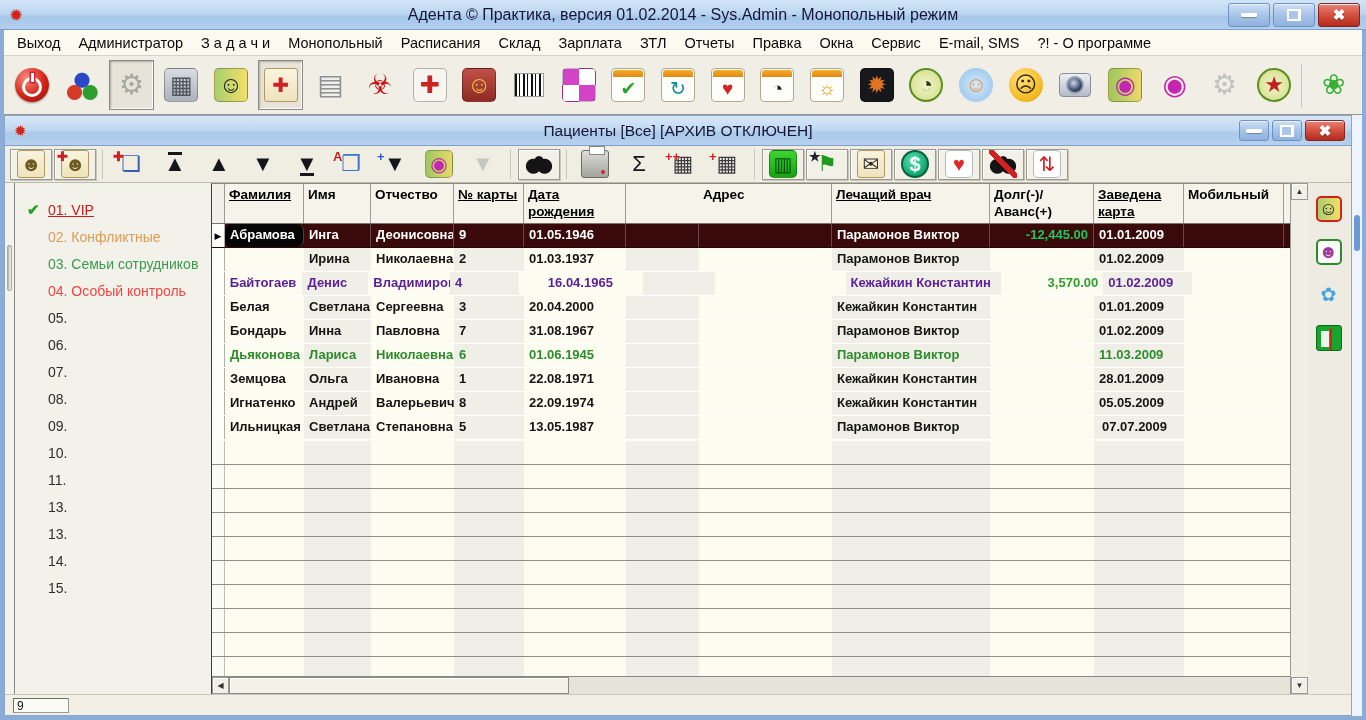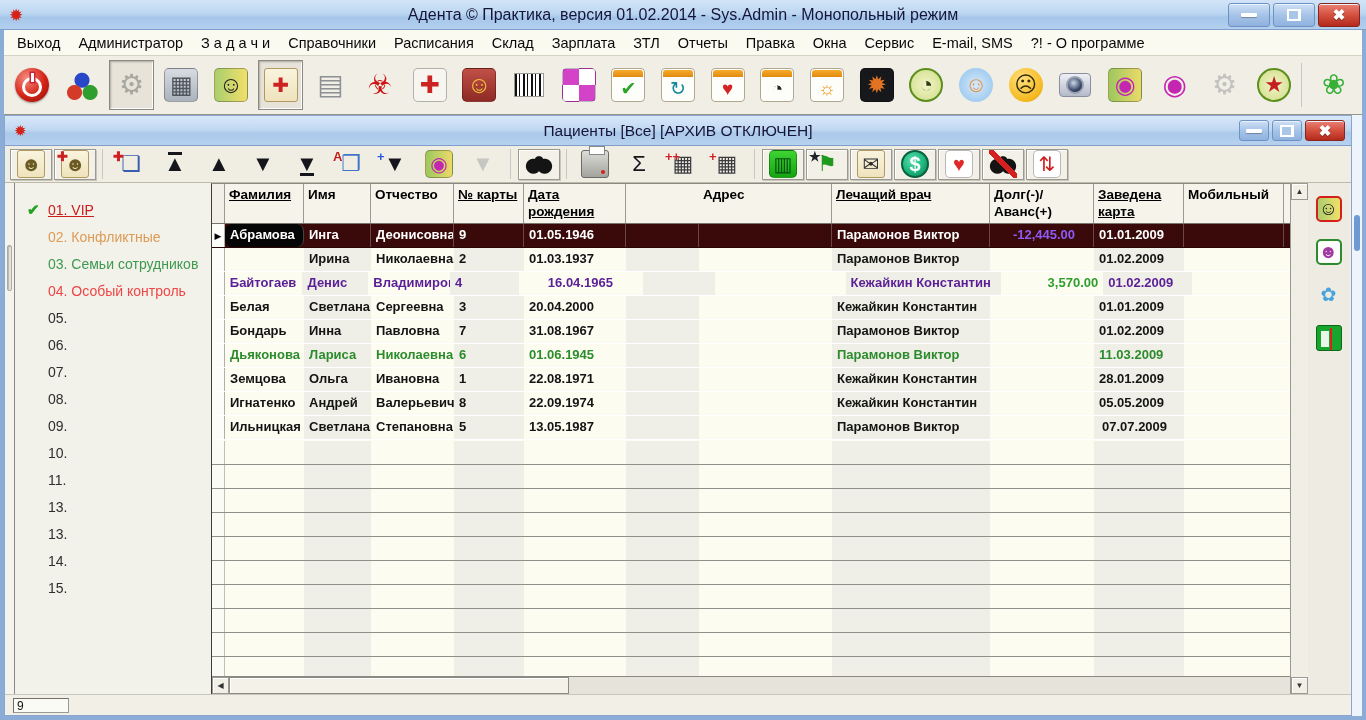--- a/index.html
+++ b/index.html
@@ -144,21 +144,21 @@
       <button class="wbtn close">
           <span class="g-close">✖</span>
         </button>
     </span>
   </div>
 
   <div class="menubar">
       <span class="menu-item">Выход</span>
       <span class="menu-item">Администратор</span>
       <span class="menu-item">З а д а ч и</span>
-      <span class="menu-item">Справочники</span>
+      <span class="menu-item">Монопольный</span>
       <span class="menu-item">Расписания</span>
       <span class="menu-item">Склад</span>
       <span class="menu-item">Зарплата</span>
       <span class="menu-item">ЗТЛ</span>
       <span class="menu-item">Отчеты</span>
       <span class="menu-item">Правка</span>
       <span class="menu-item">Окна</span>
       <span class="menu-item">Сервис</span>
       <span class="menu-item">E-mail, SMS</span>
       <span class="menu-item">?! - О программе</span>
@@ -421,21 +421,21 @@
             <div class="trow selected">
               <div class="tind">▶</div>
               <div class="tcell band-a cell-surname" style="width: 79px; color: rgb(255, 255, 255);">Абрамова</div>
               <div class="tcell band-b cell-name" style="width: 67px; color: rgb(255, 255, 255);">Инга</div>
               <div class="tcell band-a cell-patronymic" style="width: 83px; color: rgb(255, 255, 255);">Деонисовна</div>
               <div class="tcell band-b cell-card_no" style="width: 70px; color: rgb(255, 255, 255);">9</div>
               <div class="tcell band-a cell-birth_date" style="width: 102px; color: rgb(255, 255, 255);">01.05.1946</div>
               <div class="tcell band-b cell-phones" style="width: 73px; color: rgb(255, 255, 255);"></div>
               <div class="tcell band-a cell-address" style="width: 133px; color: rgb(255, 255, 255);"></div>
               <div class="tcell band-b cell-doctor" style="width: 158px; color: rgb(255, 255, 255);">Парамонов Виктор</div>
-              <div class="tcell band-a cell-balance" style="width: 104px; text-align: center; color: #8b5cf6;">-12,445.00</div>
+              <div class="tcell band-a cell-balance" style="width: 104px; text-align: right; padding-right: 5px; color: #22c55e;">-12,445.00</div>
               <div class="tcell band-b cell-card_opened" style="width: 90px; color: rgb(255, 255, 255);">01.01.2009</div>
               <div class="tcell band-a cell-mobile" style="width: 100px; color: rgb(255, 255, 255);"></div>
             </div>
             <div class="trow">
               <div class="tind"></div>
               <div class="tcell band-a cell-surname" style="width: 79px; color: #ef4444; margin-top: 36px;">Акулова</div>
               <div class="tcell band-b cell-name" style="width: 67px; color: rgb(20, 20, 20);">Ирина</div>
               <div class="tcell band-a cell-patronymic" style="width: 83px; color: rgb(20, 20, 20);">Николаевна</div>
               <div class="tcell band-b cell-card_no" style="width: 70px; color: rgb(20, 20, 20);">2</div>
               <div class="tcell band-a cell-birth_date" style="width: 102px; color: rgb(20, 20, 20);">01.03.1937</div>

